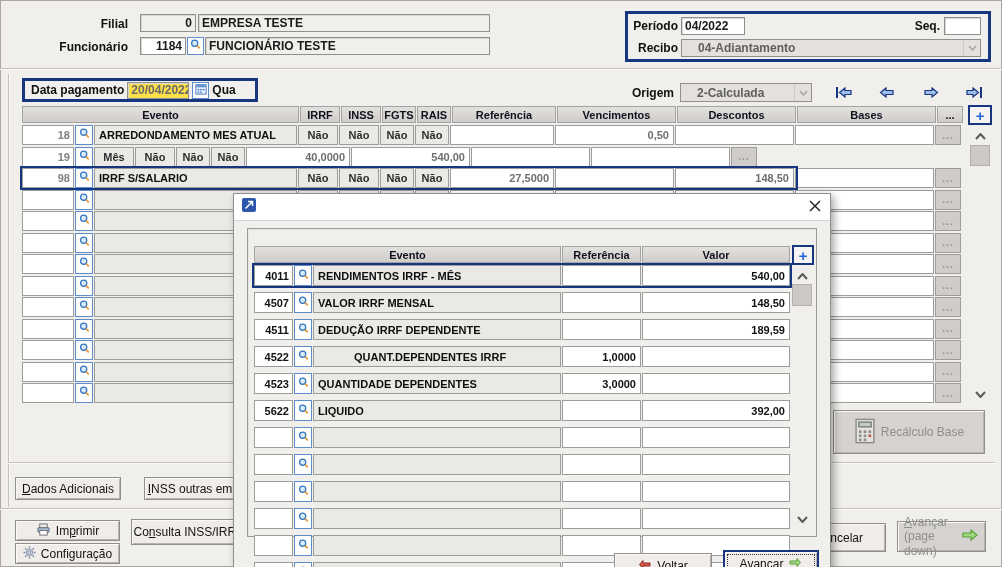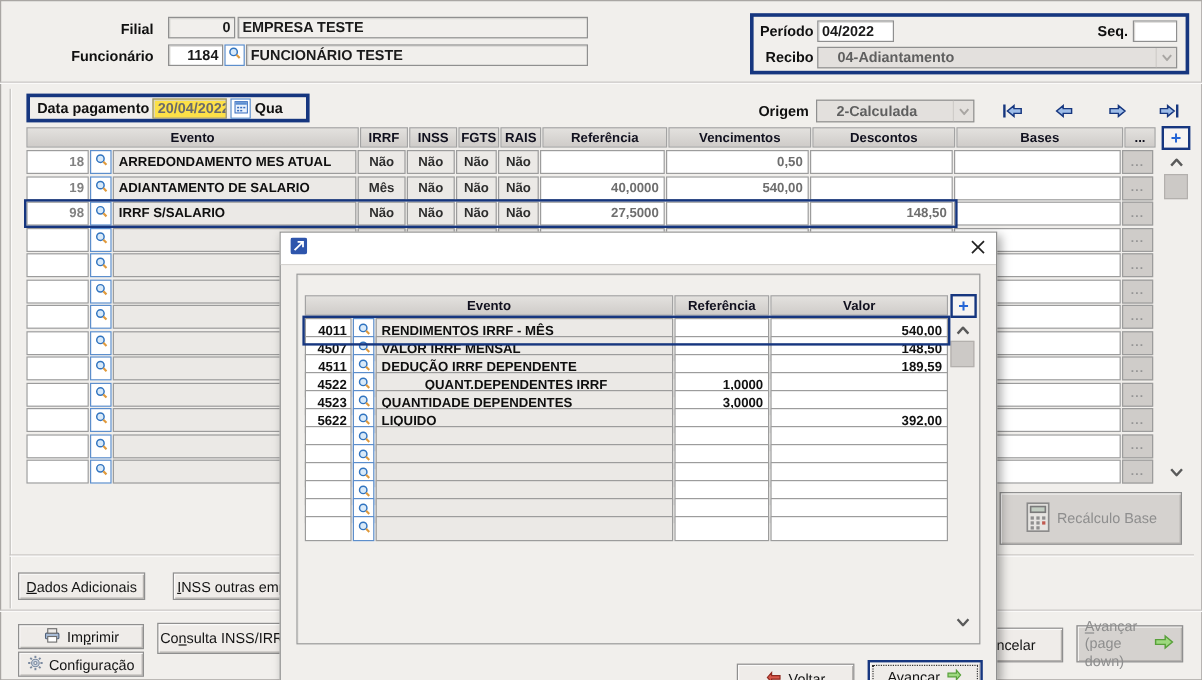--- a/index.html
+++ b/index.html
@@ -62,21 +62,21 @@
   
   #modal{left:233px;top:193px;width:596px;height:374px;background:#f1efec;border:1px solid #8f8f8f;
          box-shadow:3px 3px 8px rgba(0,0,0,.35);z-index:10}
   #modal-title{left:0;top:0;right:0;height:26px;background:#fff;border-bottom:1px solid #d5d3d0;
          display:flex;align-items:center;padding:0 8px;gap:6px}
   #modal-title .t{font-size:12px;color:#1a1a1a;white-space:nowrap}
   #modal-panel{left:13px;top:34px;width:570px;height:309px;border:1px solid #9a9a9a;
          box-shadow:inset 1px 1px 0 #e6e4e1;box-sizing:border-box}
   .mrow .c-num{color:#111}
   .mrow .c-val{color:#111}
-  .mrow{display:flex;height:14px;margin-bottom:1px;position:relative}
+  .mrow{display:flex;height:14px;margin-bottom:13px;position:relative}
   .mrow .cell,.mrow .mag{height:21px}
 </style>
 </head>
 <body>
 
 <div class="abs lbl r" style="left:60px;top:17px;width:68px">Filial</div>
 <div class="abs field ro right" style="left:140px;top:14px;width:56px;height:18px">0</div>
 <div class="abs field ro" style="left:198px;top:14px;width:292px;height:18px">EMPRESA TESTE</div>
 
 <div class="abs lbl r" style="left:40px;top:40px;width:88px">Funcionário</div>
@@ -183,21 +183,20 @@
         <div class="cell c-dots" style="width: 26px;">...</div>
       </div>
       <div class="row">
         <div class="cell c-num" style="width: 52px;">19</div>
         <button class="mag" style="width: 18px;">
           <span><svg width="13" height="13" viewBox="0 0 16 16">
               <circle cx="7" cy="6.5" r="3.8" fill="#d9eaf9" stroke="#3174c0" stroke-width="1.5"></circle>
               <line x1="10" y1="9.5" x2="13.2" y2="12.7" stroke="#e09a3c" stroke-width="2.2"></line>
             </svg></span>
         </button>
-        <div class="cell c-ev" style="width: 203px;">ADIANTAMENTO DE SALARIO</div>
         <div class="cell c-flag" style="width: 40px;">Mês</div>
         <div class="cell c-flag" style="width: 40px;">Não</div>
         <div class="cell c-flag" style="width: 34px;">Não</div>
         <div class="cell c-flag" style="width: 34px;">Não</div>
         <div class="cell c-val" style="width: 104px;">40,0000</div>
         <div class="cell c-val" style="width: 119px;">540,00</div>
         <div class="cell c-val" style="width: 119px;"></div>
         <div class="cell c-val" style="width: 139px;"></div>
         <div class="cell c-dots" style="width: 26px;">...</div>
       </div>

